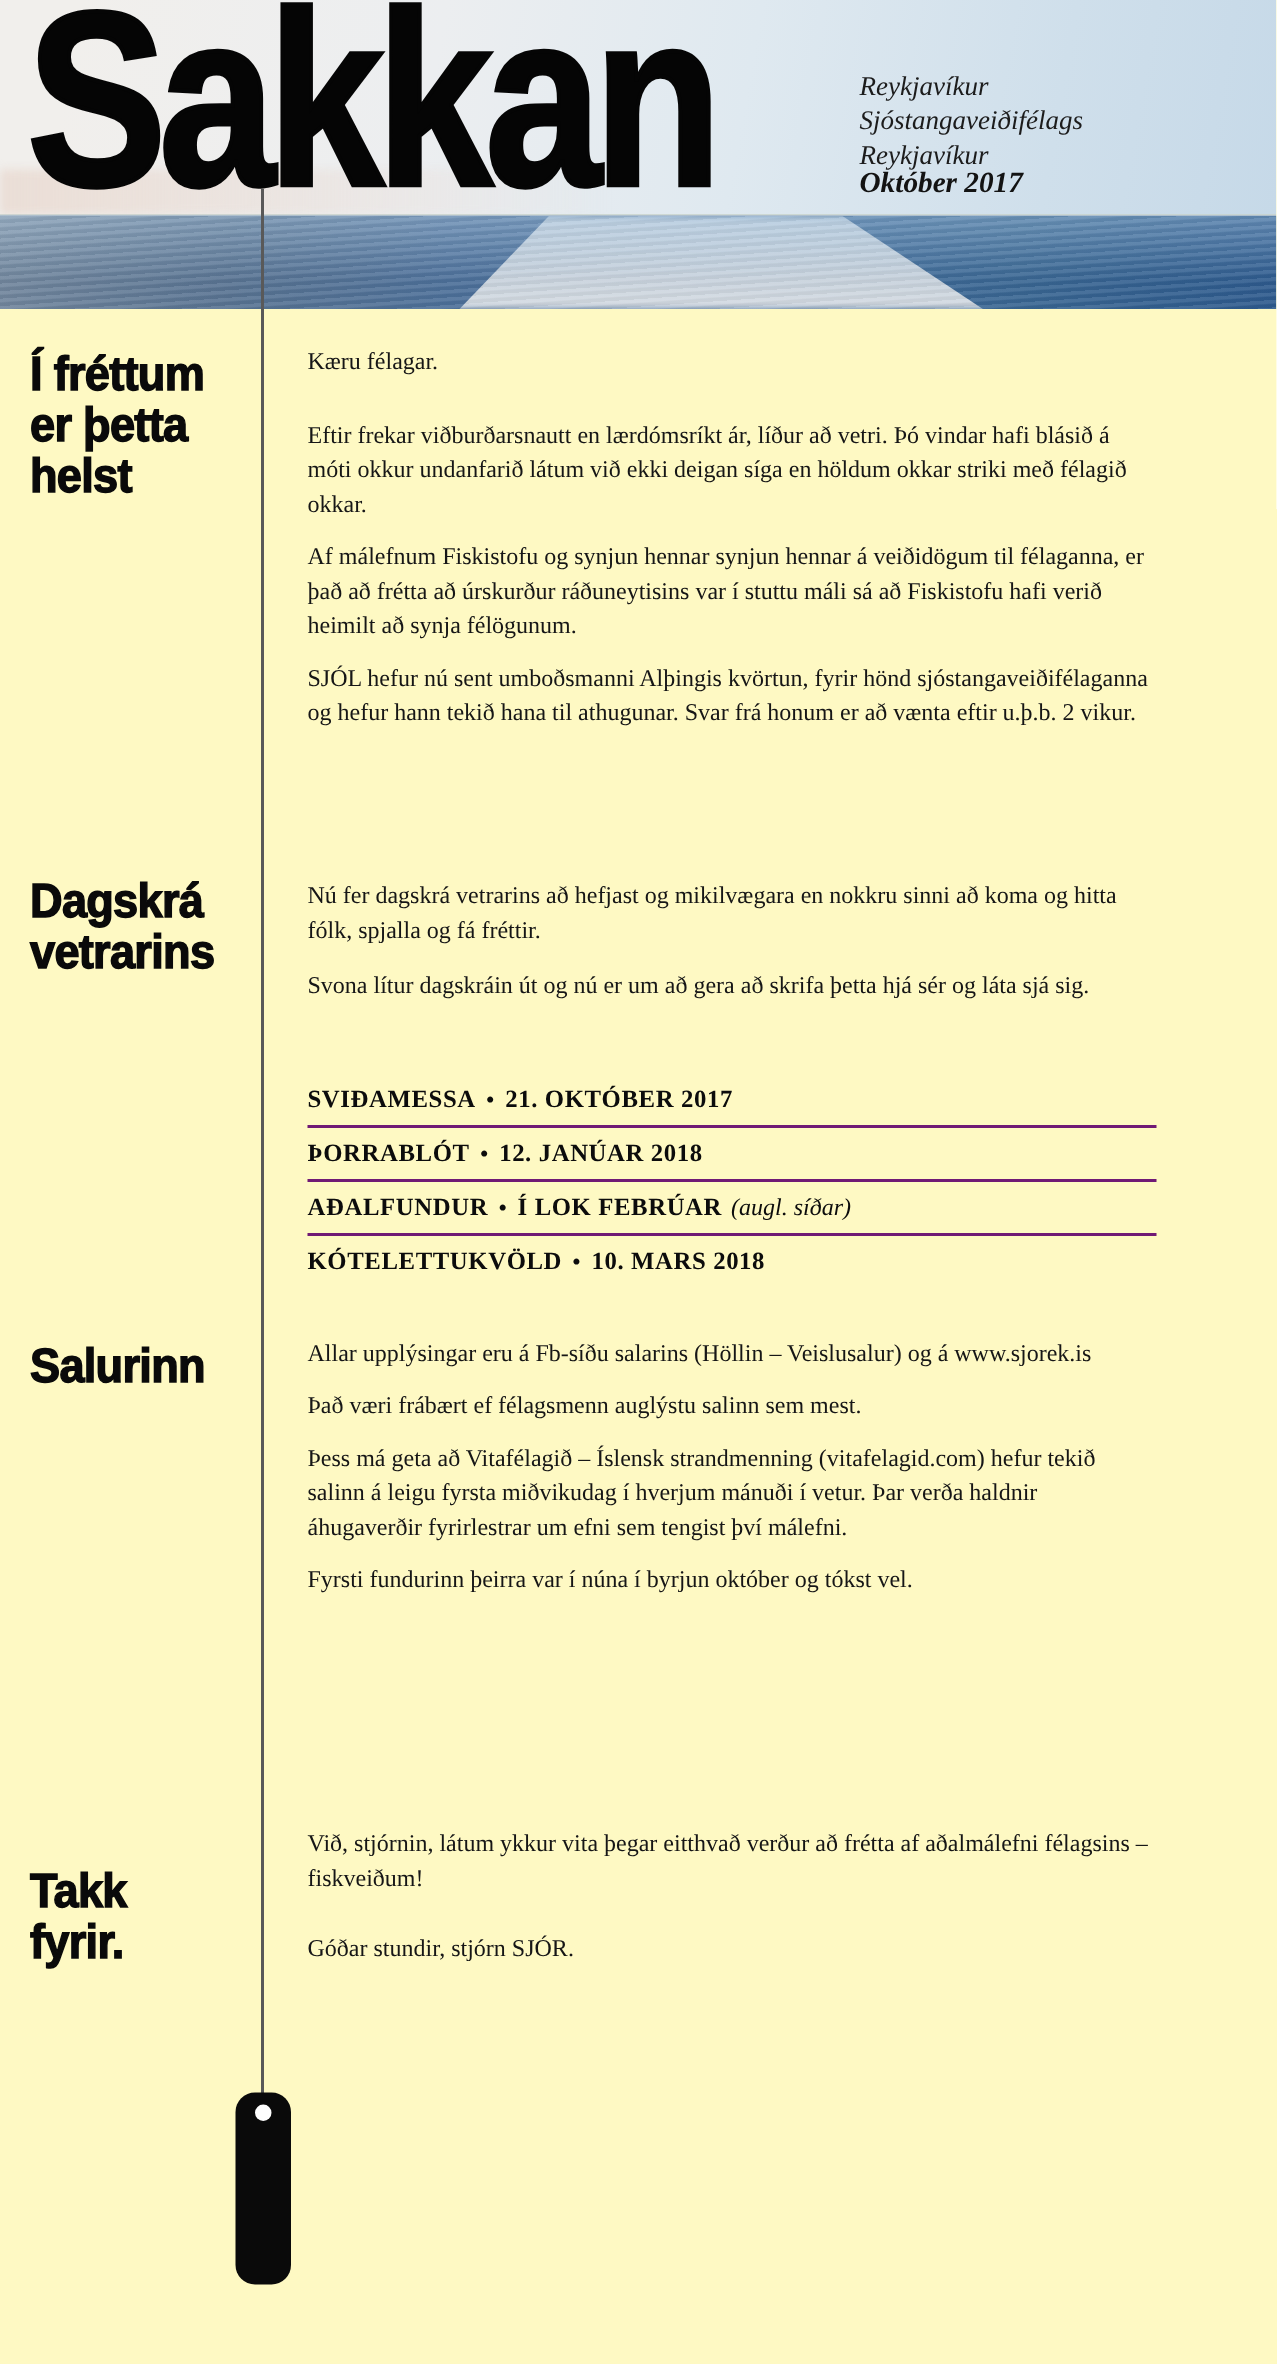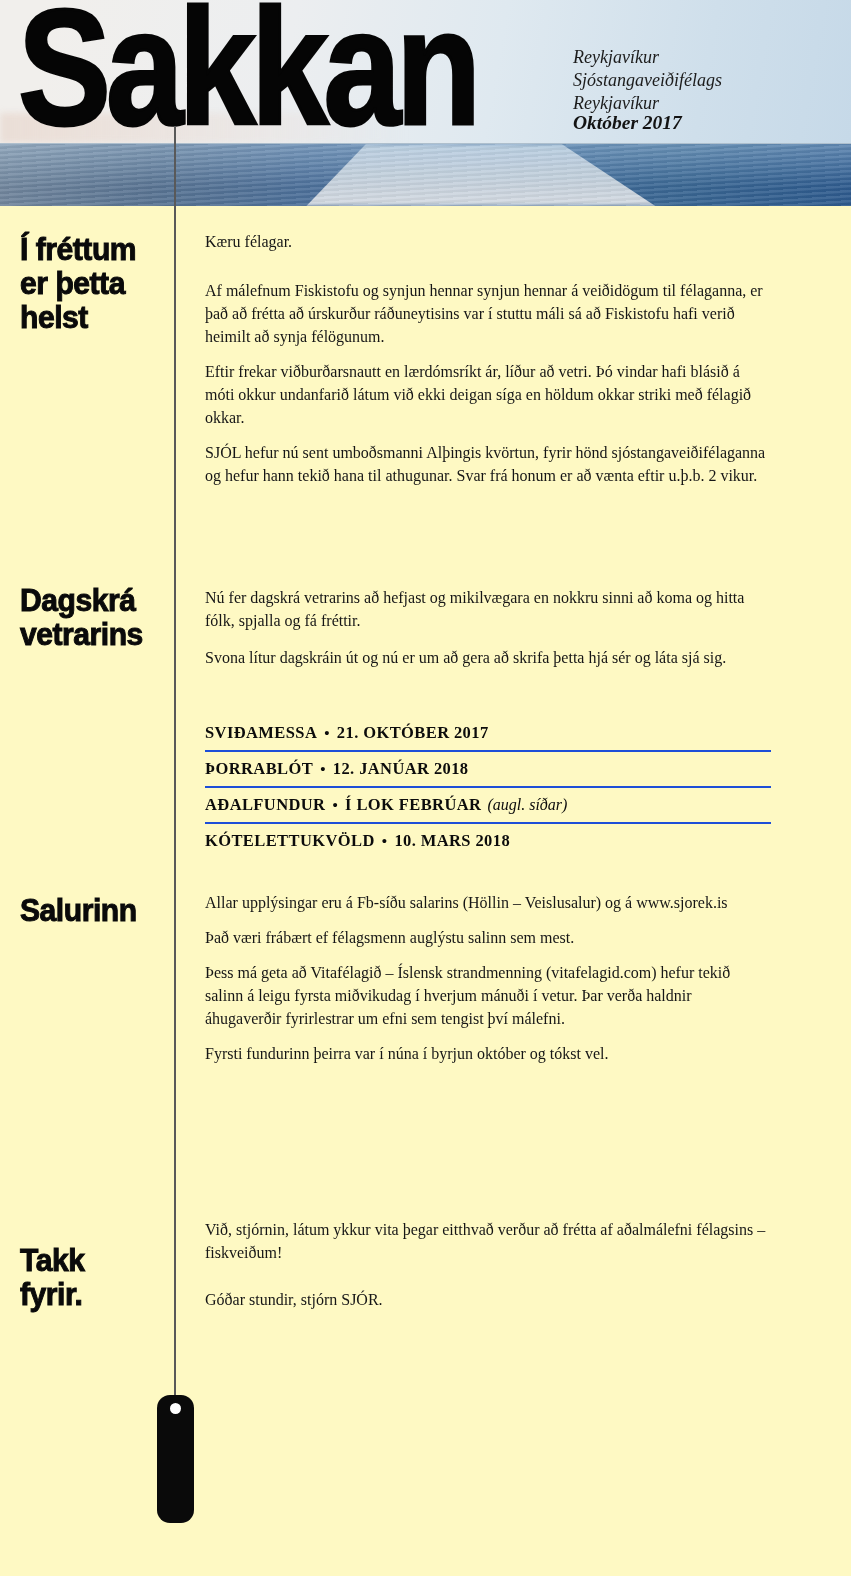--- a/index.html
+++ b/index.html
@@ -75,21 +75,21 @@
   .body-block p.greeting{margin-bottom:26px;}
   .body-block p.signoff{margin-top:24px;}
   .prog-block p{margin-bottom:14px;}
 
   
   .events{position:absolute;left:205px;width:566px;}
   .event-row{
     padding:7px 0;font-weight:bold;font-size:16.5px;letter-spacing:0.4px;color:#0c0c0c;
     white-space:nowrap;
   }
-  .event-row.ruled{border-bottom:2px solid #1d4ed8;}
+  .event-row.ruled{border-bottom:2px solid #701a75;}
   .ev-bullet{margin:0 7px;font-size:15px;}
   .ev-note{font-style:italic;font-weight:normal;font-size:16px;letter-spacing:0;margin-left:6px;}
 </style>
 </head>
 <body>
 
 <div class="page">
 
   <div class="photo">
     <div class="sky">
@@ -113,22 +113,22 @@
     <div class="hole"></div>
   </div>
 
   <div class="sec-heading" style="top:232px;">
     <div>Í fréttum</div>
     <div>er þetta</div>
     <div>helst</div>
   </div>
   <div class="body-block" style="top:230px;">
     <p class="greeting">Kæru félagar.</p>
+    <p>Eftir frekar viðburðarsnautt en lærdómsríkt ár, líður að vetri. Þó vindar hafi blásið á móti okkur undanfarið látum við ekki deigan síga en höldum okkar striki með félagið okkar.</p>
     <p>Af málefnum Fiskistofu og synjun hennar synjun hennar á veiðidögum til félaganna, er það að frétta að úrskurður ráðuneytisins var í stuttu máli sá að Fiskistofu hafi verið heimilt að synja félögunum.</p>
-    <p>Eftir frekar viðburðarsnautt en lærdómsríkt ár, líður að vetri. Þó vindar hafi blásið á móti okkur undanfarið látum við ekki deigan síga en höldum okkar striki með félagið okkar.</p>
     <p>SJÓL hefur nú sent umboðsmanni Alþingis kvörtun, fyrir hönd sjóstangaveiðifélaganna og hefur hann tekið hana til athugunar. Svar frá honum er að vænta eftir u.þ.b. 2 vikur.</p>
   </div>
 
   <div class="sec-heading" style="top:583px;">
     <div>Dagskrá</div>
     <div>vetrarins</div>
   </div>
   <div class="body-block prog-block" style="top:586px;">
     <p>Nú fer dagskrá vetrarins að hefjast og mikilvægara en nokkru sinni að koma og hitta fólk, spjalla og fá fréttir.</p>
     <p>Svona lítur dagskráin út og nú er um að gera að skrifa þetta hjá sér og láta sjá sig.</p>

